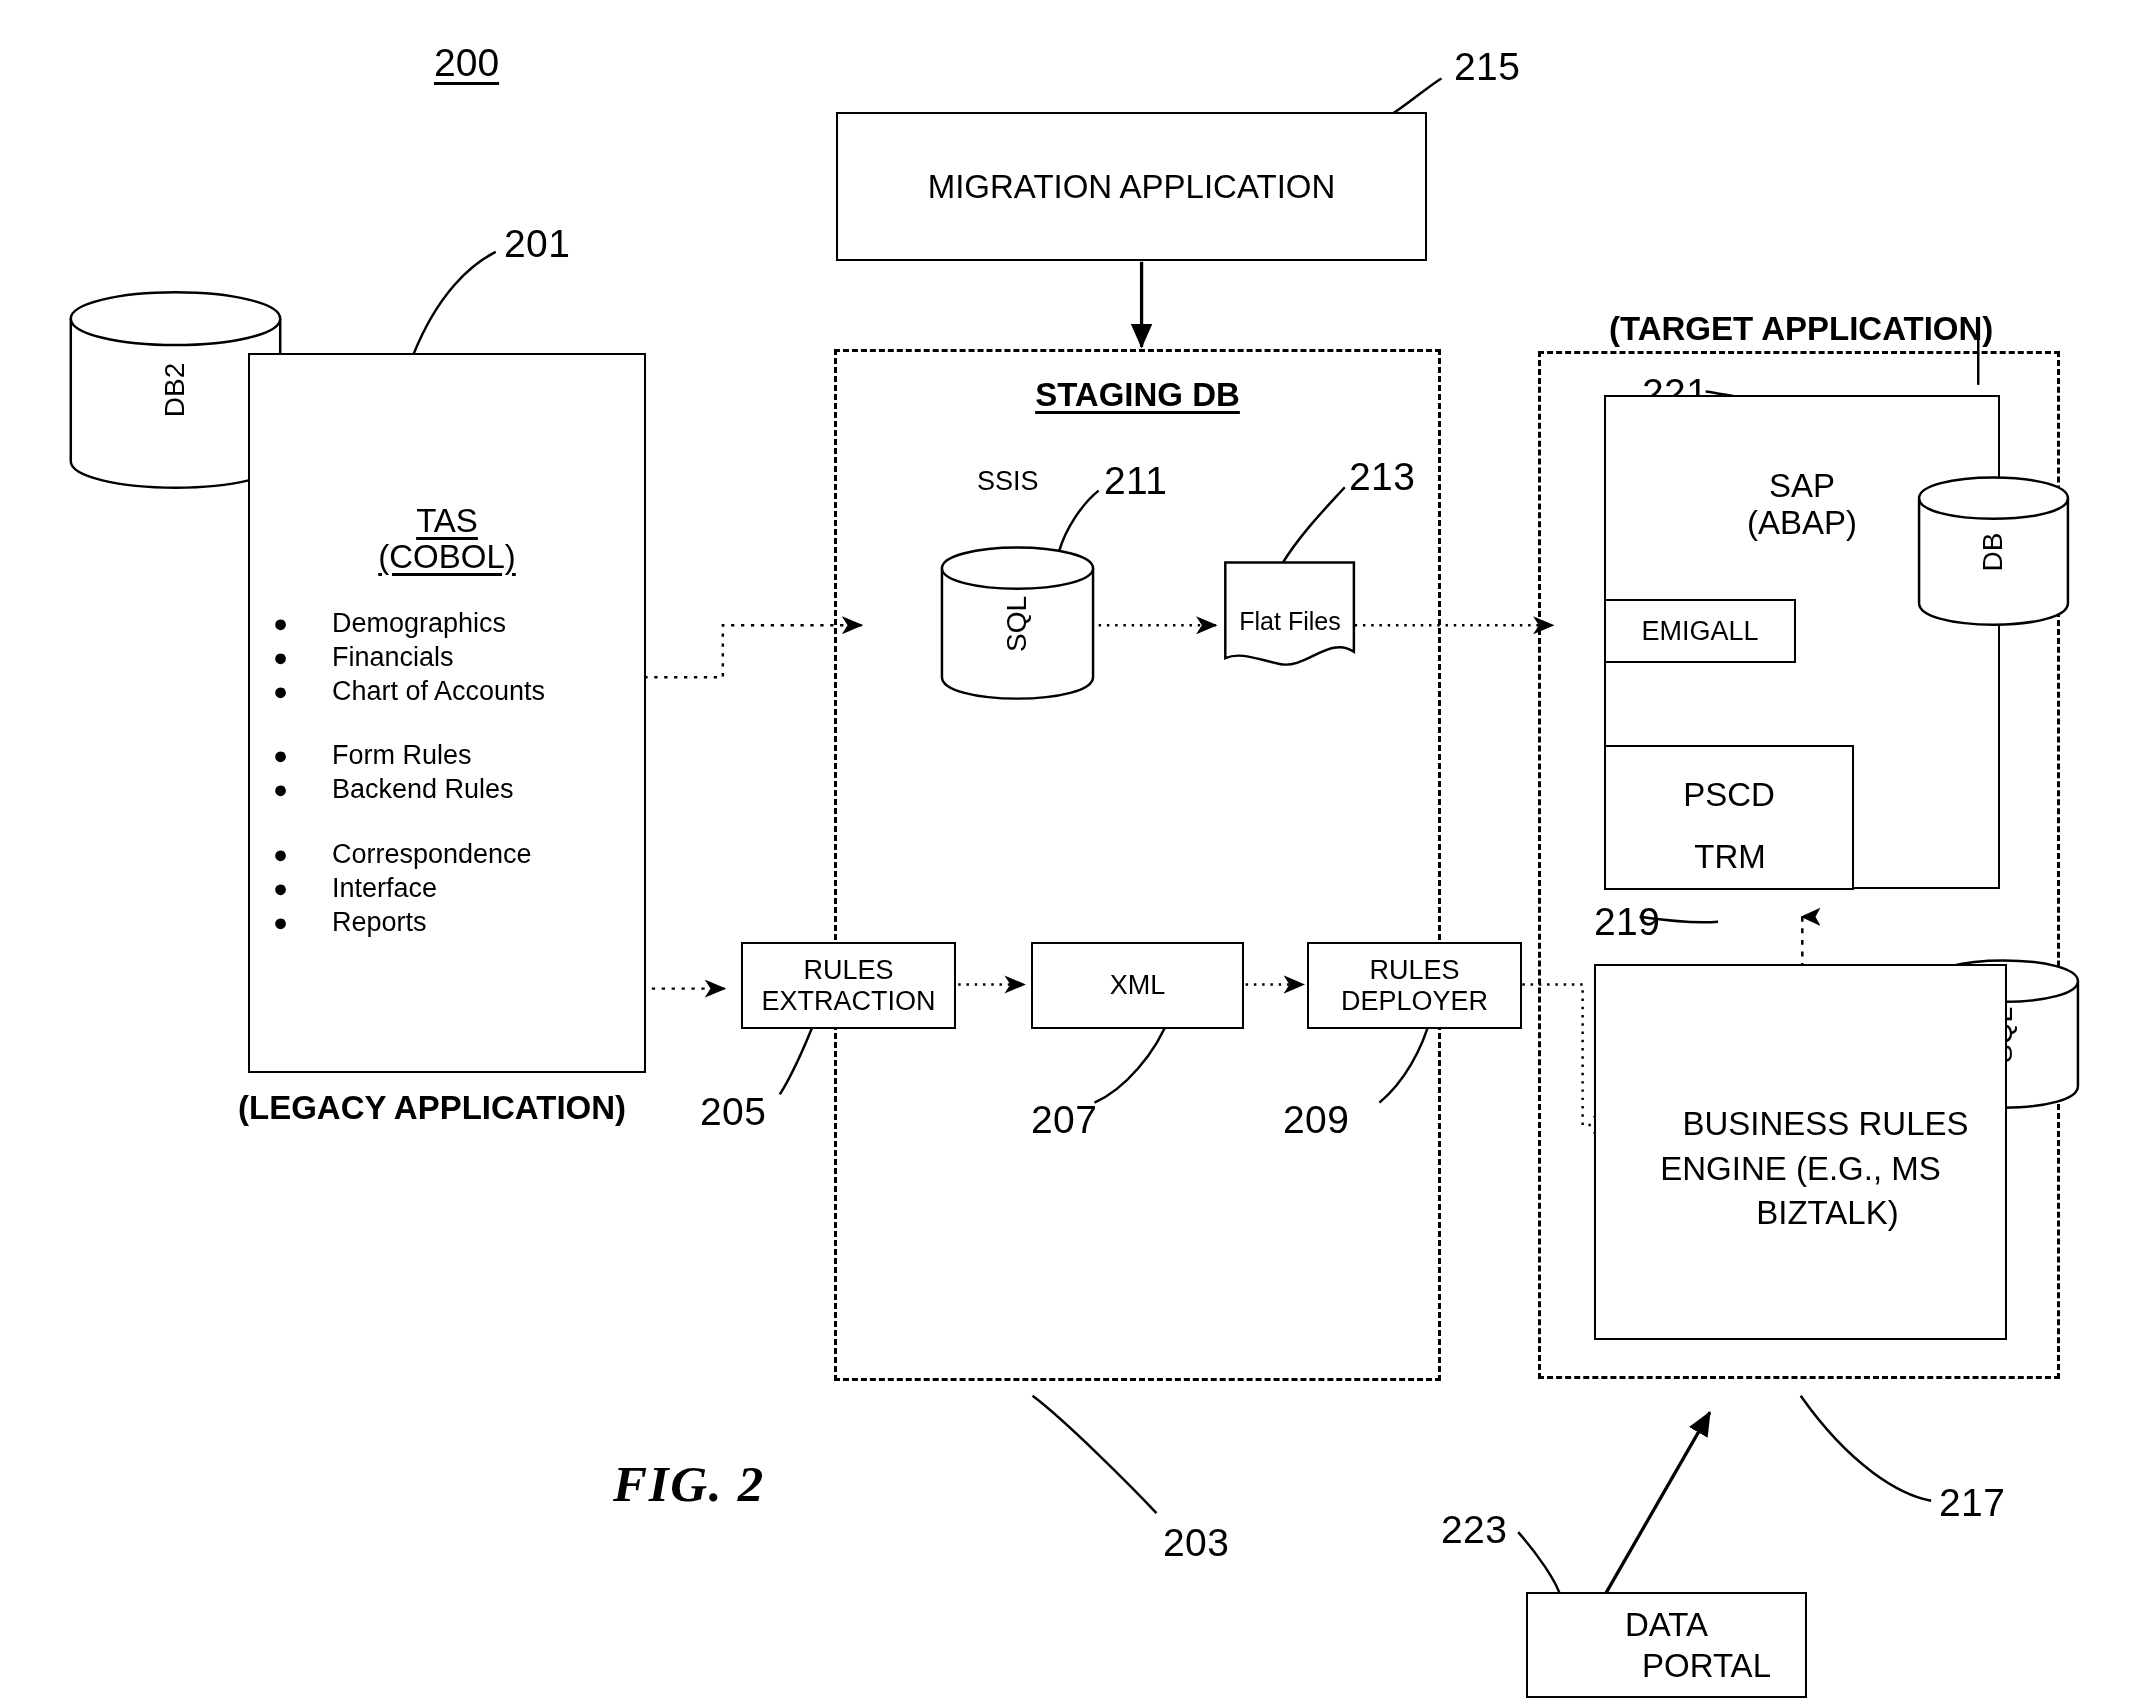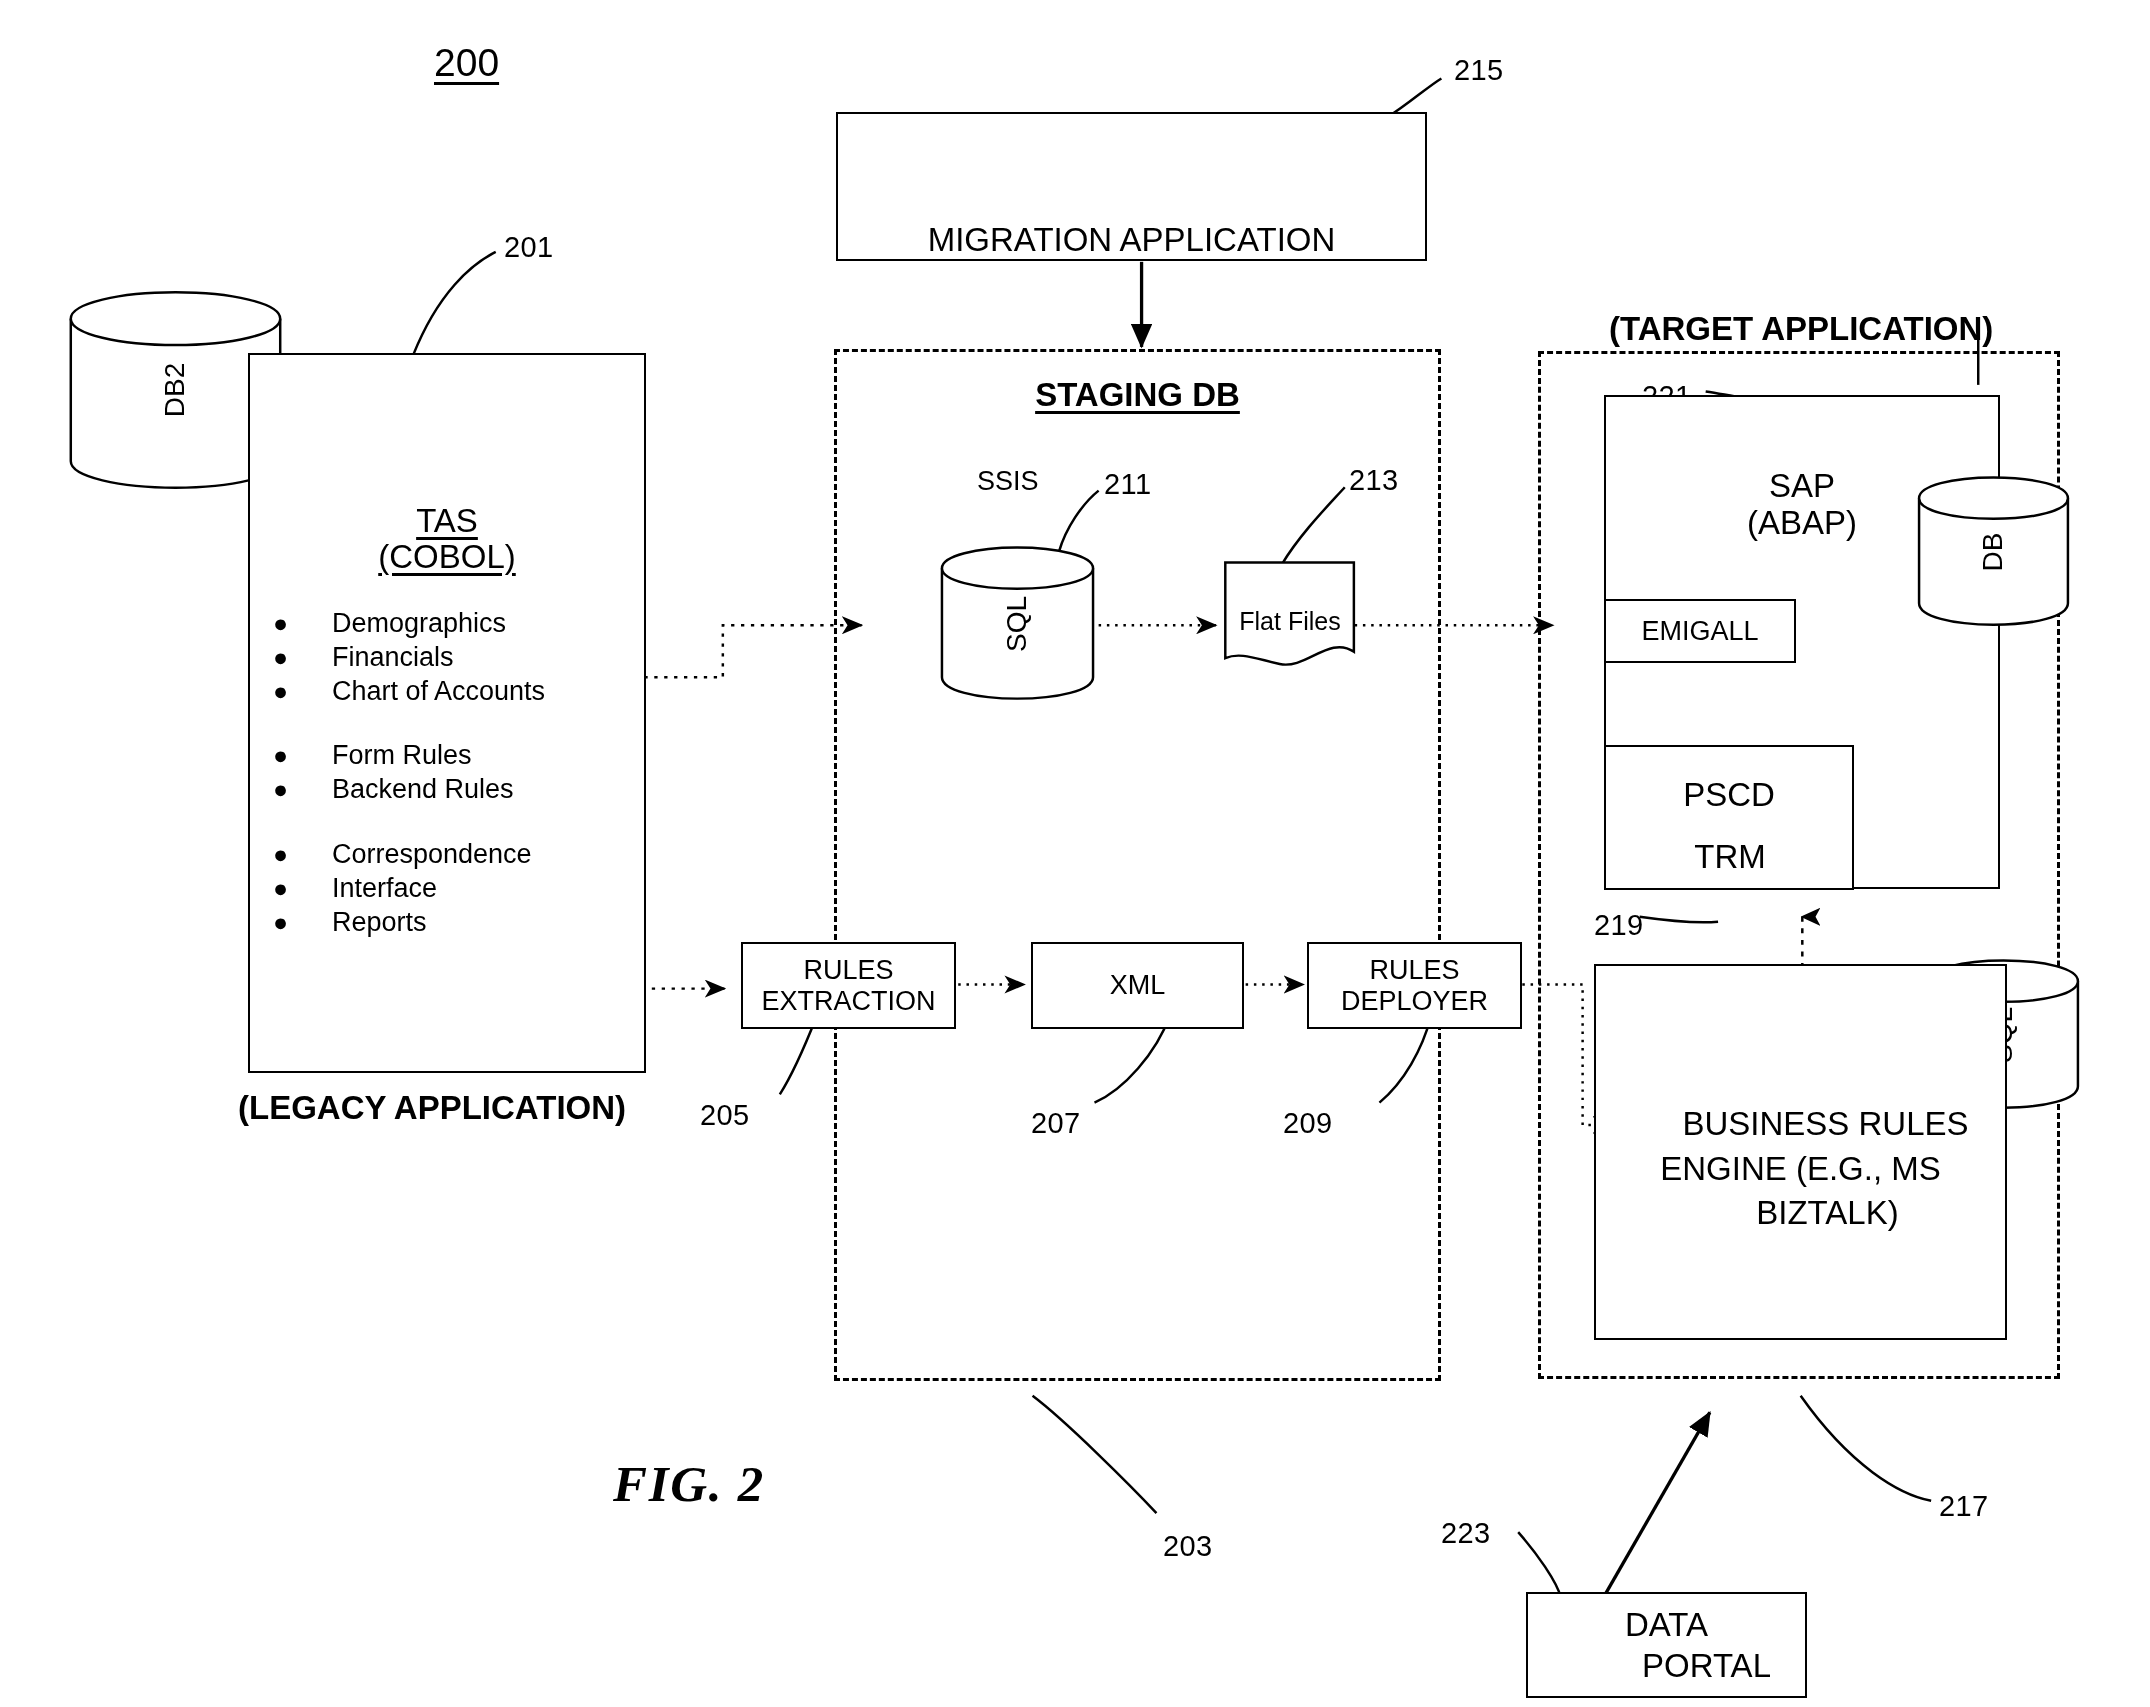--- a/index.html
+++ b/index.html
@@ -5,21 +5,21 @@
   html,body{margin:0;padding:0;background:#ffffff;}
   body{width:2151px;height:1708px;position:relative;overflow:hidden;
        font-family:"Liberation Sans","DejaVu Sans",sans-serif;color:#000;}
   #stage{position:absolute;left:0;top:0;width:2151px;height:1708px;}
   svg#wires{position:absolute;left:0;top:0;width:2151px;height:1708px;pointer-events:none;}
 
   .box{position:absolute;border:2.5px solid #000;box-sizing:border-box;background:#fff;}
   .lbl{position:absolute;white-space:pre;line-height:1.18;}
   .ctr{display:flex;align-items:center;justify-content:center;text-align:center;}
 
-  .refnum{font-size:29px;letter-spacing:0.4px;margin-top:9px;}
+  .refnum{font-size:39px;letter-spacing:0.4px;}
   .refnum-ul{font-size:39px;text-decoration:underline;text-underline-offset:5.8px;}
 
   .title-lg{font-size:33px;}
   .title-bold{font-size:33px;font-weight:bold;}
   .small{font-size:27px;}
   .tiny{font-size:25px;}
 
   .und{text-decoration:underline;text-underline-offset:5px;}
 
   .dashbox{position:absolute;border:3.3px dashed #000;box-sizing:border-box;}
@@ -107,21 +107,21 @@
     <path d="M1935,1945 L2070,1710" fill="none" stroke="#000" stroke-width="4" marker-end="url(#solidArrow)"></path>
 
     <path d="M2395,466 L2395,393" fill="none" stroke="#000" stroke-width="3"></path>
     <path d="M2395,578 L2395,1087 L2290,1087" fill="none" stroke="#000" stroke-width="0"></path>
   </svg>
 
   <div class="lbl refnum-ul" style="left:434px;top:40px;">200</div>
   <div class="lbl refnum" style="left:1454px;top:44px;">215</div>
   <div class="lbl refnum" style="left:504px;top:221px;">201</div>
 
-  <div class="box ctr" style="left:836px;top:112px;width:591px;height:149px;align-items:flex-end;">
+  <div class="box ctr" style="left:836px;top:112px;width:591px;height:149px;">
     <span class="title-lg">MIGRATION APPLICATION</span>
   </div>
 
   <div class="cyl" style="left:64px;top:289px;width:223px;height:202px;">
     <svg width="223" height="202" viewBox="0 0 270 245">
       <path d="M8,36 L8,209 C8,228 68,241 135,241 C202,241 262,228 262,209 L262,36" fill="#fff" stroke="#000" stroke-width="3"></path>
       <path d="M8,36 C8,17 68,4 135,4 C202,4 262,17 262,36 C262,55 202,68 135,68
                C68,68 8,55 8,36 Z" fill="#fff" stroke="#000" stroke-width="3"></path>
     </svg>
     <div class="cl">

